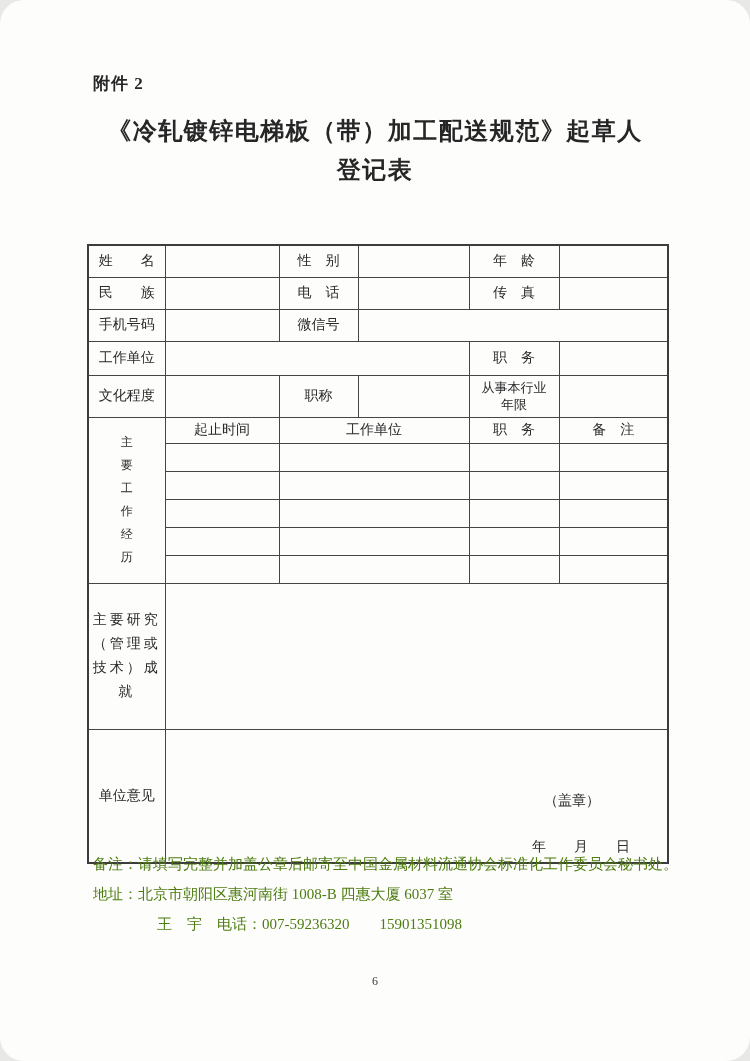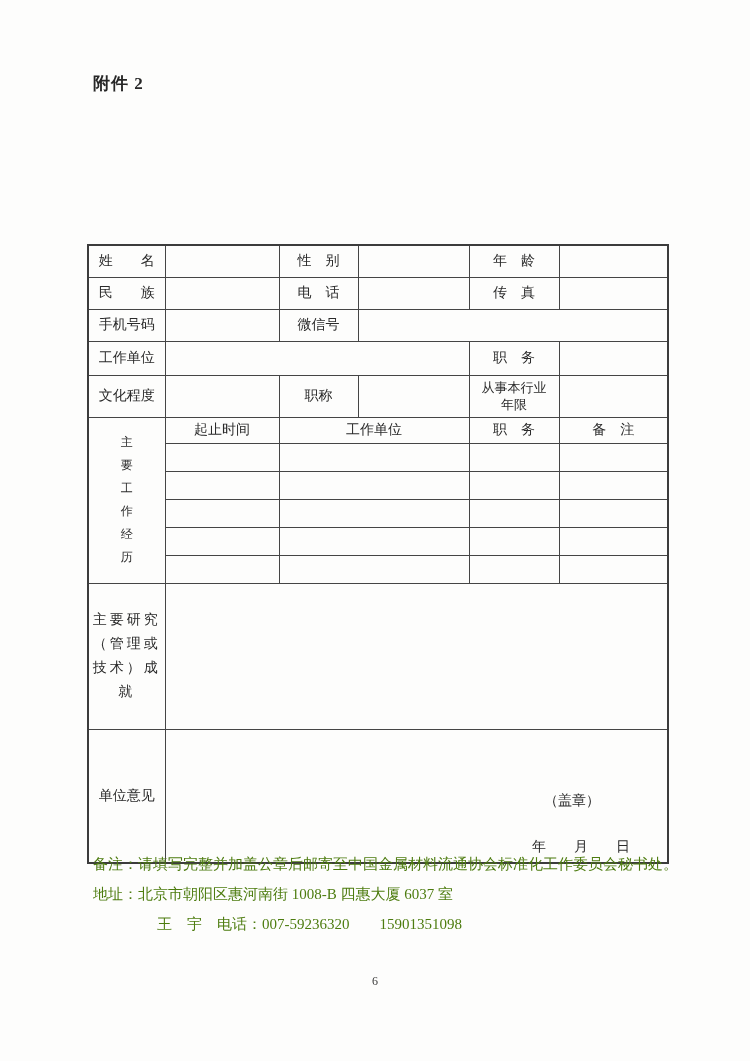--- a/index.html
+++ b/index.html
@@ -4,20 +4,21 @@
 <style>
   html,body { margin:0; padding:0; background:#e8e8e6; }
   .page {
     position:relative;
     width:750px; height:1061px;
     margin:0 auto;
     background:#fdfdfc;
     font-family:"Liberation Serif","DejaVu Serif",serif;
     color:#262626;
     overflow:hidden;
+    border-radius:24px;
   }
   .attachment {
     position:absolute; left:93px; top:72px;
     font-size:17px; font-weight:bold; letter-spacing:1px;
   }
   .title {
     position:absolute; left:30px; top:112px; width:690px;
     text-align:center; font-size:24px; font-weight:bold;
     line-height:39px; letter-spacing:1.5px;
   }
@@ -61,20 +62,24 @@
     text-align:center; font-size:12px; color:#3a3a3a;
   }
 </style>
 </head>
 <body>
 
 <div class="page">
 
   <div class="attachment">附件 2</div>
 
+  <div class="title">
+    <div>《冷轧镀锌电梯板（带）加工配送规范》起草人</div>
+    <div>登记表</div>
+  </div>
 
   <table class="regtable">
     <colgroup>
       <col style="width:77px">
         <col style="width:114px">
         <col style="width:79px">
       <col style="width:111px">
         <col style="width:90px">
         <col style="width:109px">
     </colgroup>

